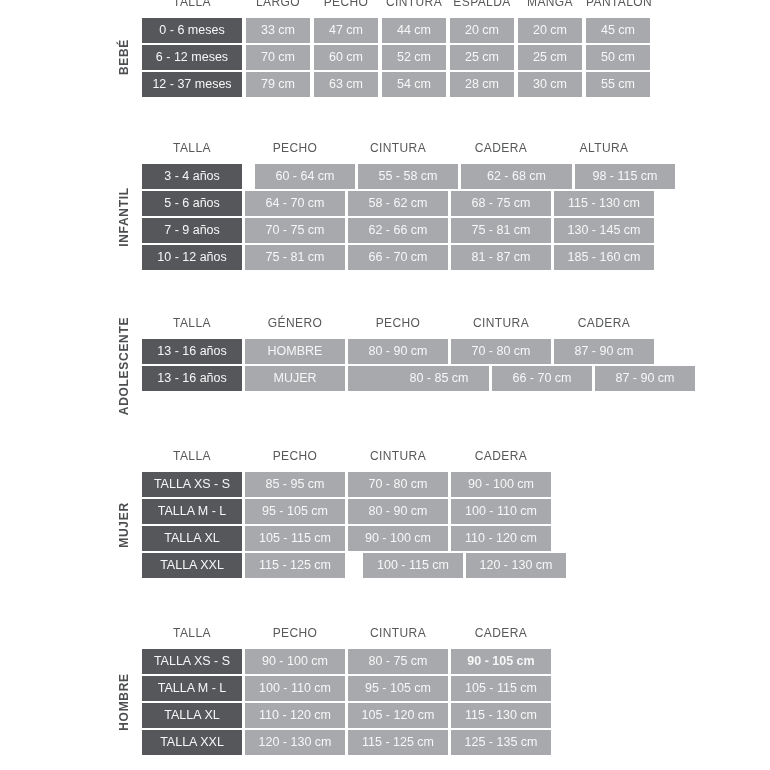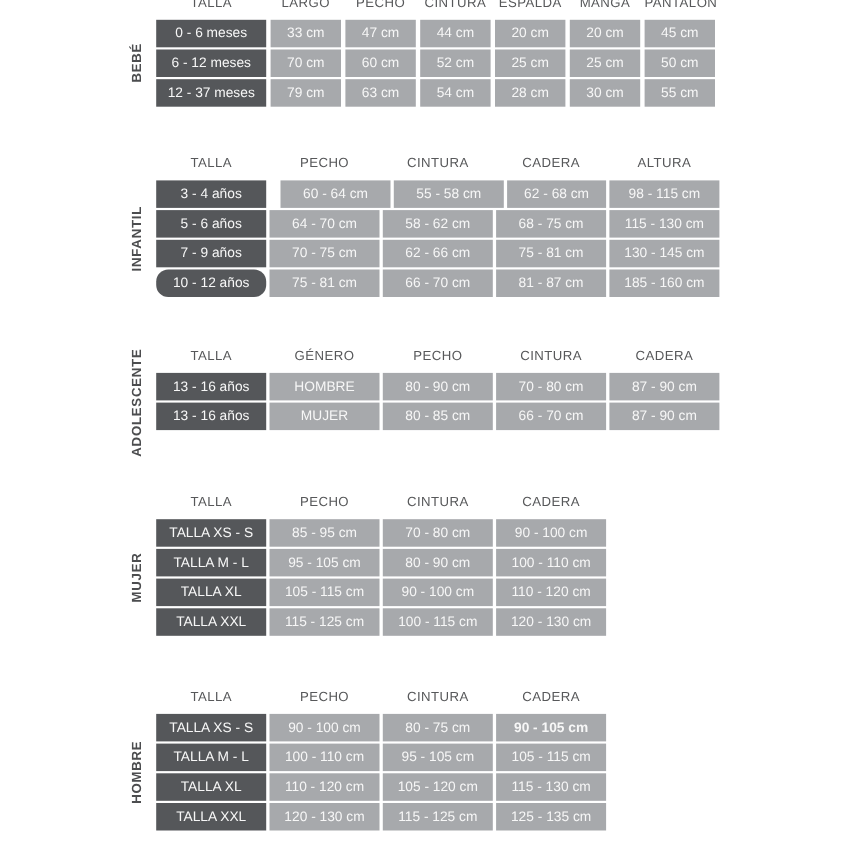--- a/index.html
+++ b/index.html
@@ -98,39 +98,39 @@
         <span style="width: 100px; margin-left: 3px;">PECHO</span>
         <span style="width: 100px; margin-left: 3px;">CINTURA</span>
         <span style="width: 100px; margin-left: 3px;">CADERA</span>
         <span style="width: 100px; margin-left: 3px;">ALTURA</span>
       </div>
       <div class="rows">
         <div class="row">
           <div class="cell size" style="width: 100px;">3 - 4 años</div>
           <div class="cell val" style="width: 100px; margin-left: 13px;">60 - 64 cm</div>
           <div class="cell val" style="width: 100px; margin-left: 3px;">55 - 58 cm</div>
-          <div class="cell val" style="width: 90px; margin-left: 3px;">62 - 68 cm</div>
+          <div class="cell val" style="width: 111px; margin-left: 3px;">62 - 68 cm</div>
           <div class="cell val" style="width: 100px; margin-left: 3px;">98 - 115 cm</div>
         </div>
         <div class="row">
           <div class="cell size" style="width: 100px;">5 - 6 años</div>
           <div class="cell val" style="width: 100px; margin-left: 3px;">64 - 70 cm</div>
           <div class="cell val" style="width: 100px; margin-left: 3px;">58 - 62 cm</div>
           <div class="cell val" style="width: 100px; margin-left: 3px;">68 - 75 cm</div>
           <div class="cell val" style="width: 100px; margin-left: 3px;">115 - 130 cm</div>
         </div>
         <div class="row">
           <div class="cell size" style="width: 100px;">7 - 9 años</div>
           <div class="cell val" style="width: 100px; margin-left: 3px;">70 - 75 cm</div>
           <div class="cell val" style="width: 100px; margin-left: 3px;">62 - 66 cm</div>
           <div class="cell val" style="width: 100px; margin-left: 3px;">75 - 81 cm</div>
           <div class="cell val" style="width: 100px; margin-left: 3px;">130 - 145 cm</div>
         </div>
         <div class="row">
-          <div class="cell size" style="width: 100px; border-radius: 11px;">10 - 12 años</div>
+          <div class="cell size" style="width: 100px;">10 - 12 años</div>
           <div class="cell val" style="width: 100px; margin-left: 3px;">75 - 81 cm</div>
           <div class="cell val" style="width: 100px; margin-left: 3px;">66 - 70 cm</div>
           <div class="cell val" style="width: 100px; margin-left: 3px;">81 - 87 cm</div>
           <div class="cell val" style="width: 100px; margin-left: 3px;">185 - 160 cm</div>
         </div>
       </div>
     </div>
     <div class="group-label" style="left: 124px; top: 366px;">ADOLESCENTE</div>
     <div class="table-block" style="top: 315px;">
       <div class="hdr">
@@ -144,21 +144,21 @@
         <div class="row">
           <div class="cell size" style="width: 100px;">13 - 16 años</div>
           <div class="cell val" style="width: 100px; margin-left: 3px;">HOMBRE</div>
           <div class="cell val" style="width: 100px; margin-left: 3px;">80 - 90 cm</div>
           <div class="cell val" style="width: 100px; margin-left: 3px;">70 - 80 cm</div>
           <div class="cell val" style="width: 100px; margin-left: 3px;">87 - 90 cm</div>
         </div>
         <div class="row">
           <div class="cell size" style="width: 100px;">13 - 16 años</div>
           <div class="cell val" style="width: 100px; margin-left: 3px;">MUJER</div>
-          <div class="cell val" style="width: 100px; margin-left: 3px;">80 - 85 cm</div>
+          <div class="cell val" style="width: 100px; margin-left: 3px; padding-left: 41px;">80 - 85 cm</div>
           <div class="cell val" style="width: 100px; margin-left: 3px;">66 - 70 cm</div>
           <div class="cell val" style="width: 100px; margin-left: 3px;">87 - 90 cm</div>
         </div>
       </div>
     </div>
     <div class="group-label" style="left: 124px; top: 525px;">MUJER</div>
     <div class="table-block" style="top: 448px;">
       <div class="hdr">
         <span style="width: 100px;">TALLA</span>
         <span style="width: 100px; margin-left: 3px;">PECHO</span>
@@ -180,21 +180,21 @@
         </div>
         <div class="row">
           <div class="cell size" style="width: 100px;">TALLA XL</div>
           <div class="cell val" style="width: 100px; margin-left: 3px;">105 - 115 cm</div>
           <div class="cell val" style="width: 100px; margin-left: 3px;">90 - 100 cm</div>
           <div class="cell val" style="width: 100px; margin-left: 3px;">110 - 120 cm</div>
         </div>
         <div class="row">
           <div class="cell size" style="width: 100px;">TALLA XXL</div>
           <div class="cell val" style="width: 100px; margin-left: 3px;">115 - 125 cm</div>
-          <div class="cell val" style="width: 100px; margin-left: 3px;">100 - 115 cm</div>
+          <div class="cell val" style="width: 100px; margin-left: 18px;">100 - 115 cm</div>
           <div class="cell val" style="width: 100px; margin-left: 3px;">120 - 130 cm</div>
         </div>
       </div>
     </div>
     <div class="group-label" style="left: 124px; top: 702px;">HOMBRE</div>
     <div class="table-block" style="top: 625px;">
       <div class="hdr">
         <span style="width: 100px;">TALLA</span>
         <span style="width: 100px; margin-left: 3px;">PECHO</span>
         <span style="width: 100px; margin-left: 3px;">CINTURA</span>

